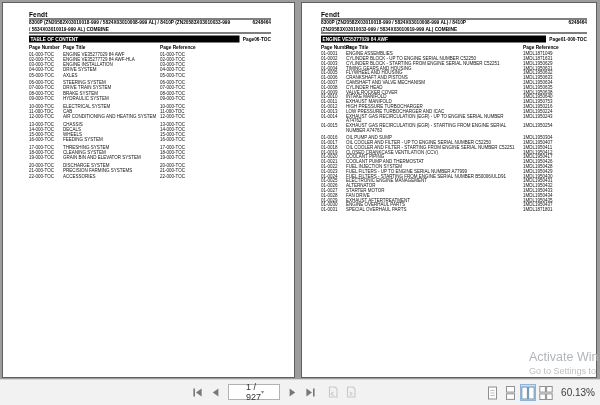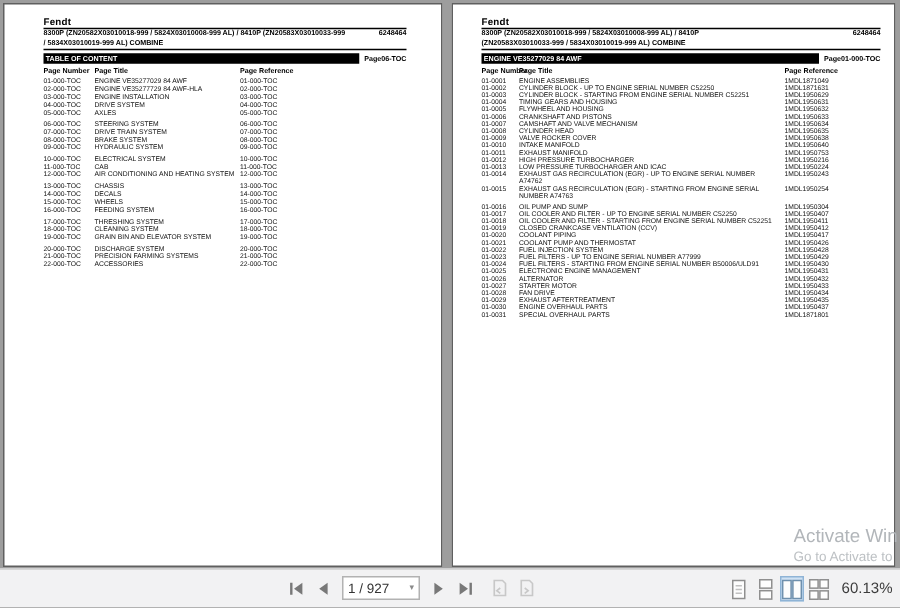--- a/index.html
+++ b/index.html
@@ -33,21 +33,21 @@
   .gap{margin-top:5px}
   
   .wm1{position:absolute;left:529px;top:350px;width:69px;overflow:hidden;white-space:nowrap;
        font-size:12.5px;color:#b2b6ba}
   .wm2{position:absolute;left:529px;top:366px;width:69px;overflow:hidden;white-space:nowrap;
        font-size:9px;color:#bdc1c4}
   
   .toolbar{position:absolute;left:0;top:379px;width:600px;height:26px;background:#f2f2f3;border-top:1px solid #d6d6d6}
   .navgroup{position:absolute;left:190px;top:4px;display:flex;align-items:center;gap:3px}
   .tbtn{width:15px;height:16px;display:flex;align-items:center;justify-content:center;background:transparent;border:none;cursor:pointer;padding:0}
-  .pagebox{width:52px;height:16px;background:#fff;border:1px solid #b2b2b2;display:flex;align-items:center;padding:0 3px;font-size:9px;color:#333;margin:0 2px}
+  .pagebox{width:52px;height:16px;background:#fff;border:1px solid #b2b2b2;display:flex;align-items:center;padding:0 17px;font-size:9px;color:#333;margin:0 2px}
   .pagebox .caret{margin-left:auto;font-size:6px;color:#8a8a8a;line-height:1}
   .rightgroup{position:absolute;right:5px;top:4px;display:flex;align-items:center;gap:2px}
   .viewbtn{width:16px;height:17px;display:flex;align-items:center;justify-content:center;cursor:pointer}
   .viewbtn.active{background:#cfe2f4;box-shadow:inset 0 0 0 1px #8fb4d6}
   .zoomlabel{font-size:10px;color:#3c3c3c;margin-left:5px}
 </style>
 </head>
 <body>
 
 <div class="canvas">
@@ -361,21 +361,21 @@
     <span class="title">SPECIAL OVERHAUL PARTS</span>
     <span class="ref">1MDL1871801</span>
   </div>
         </div>
     </div>
   </div>
 
 </div>
 
 <div class="wm1">Activate Wind</div>
-<div class="wm2">Go to Activate to </div>
+<div class="wm2">Go to Settings to </div>
 
 <div class="toolbar">
   <div class="navgroup">
     <button class="tbtn">
       <svg width="11" height="11" viewBox="0 0 11 11" fill="#787878">
           <rect x="1.4" y="1.5" width="1.6" height="8"></rect>
           <path d="M9.6 1.5 L4 5.5 L9.6 9.5 Z"></path>
         </svg>
     </button>
     <button class="tbtn">

